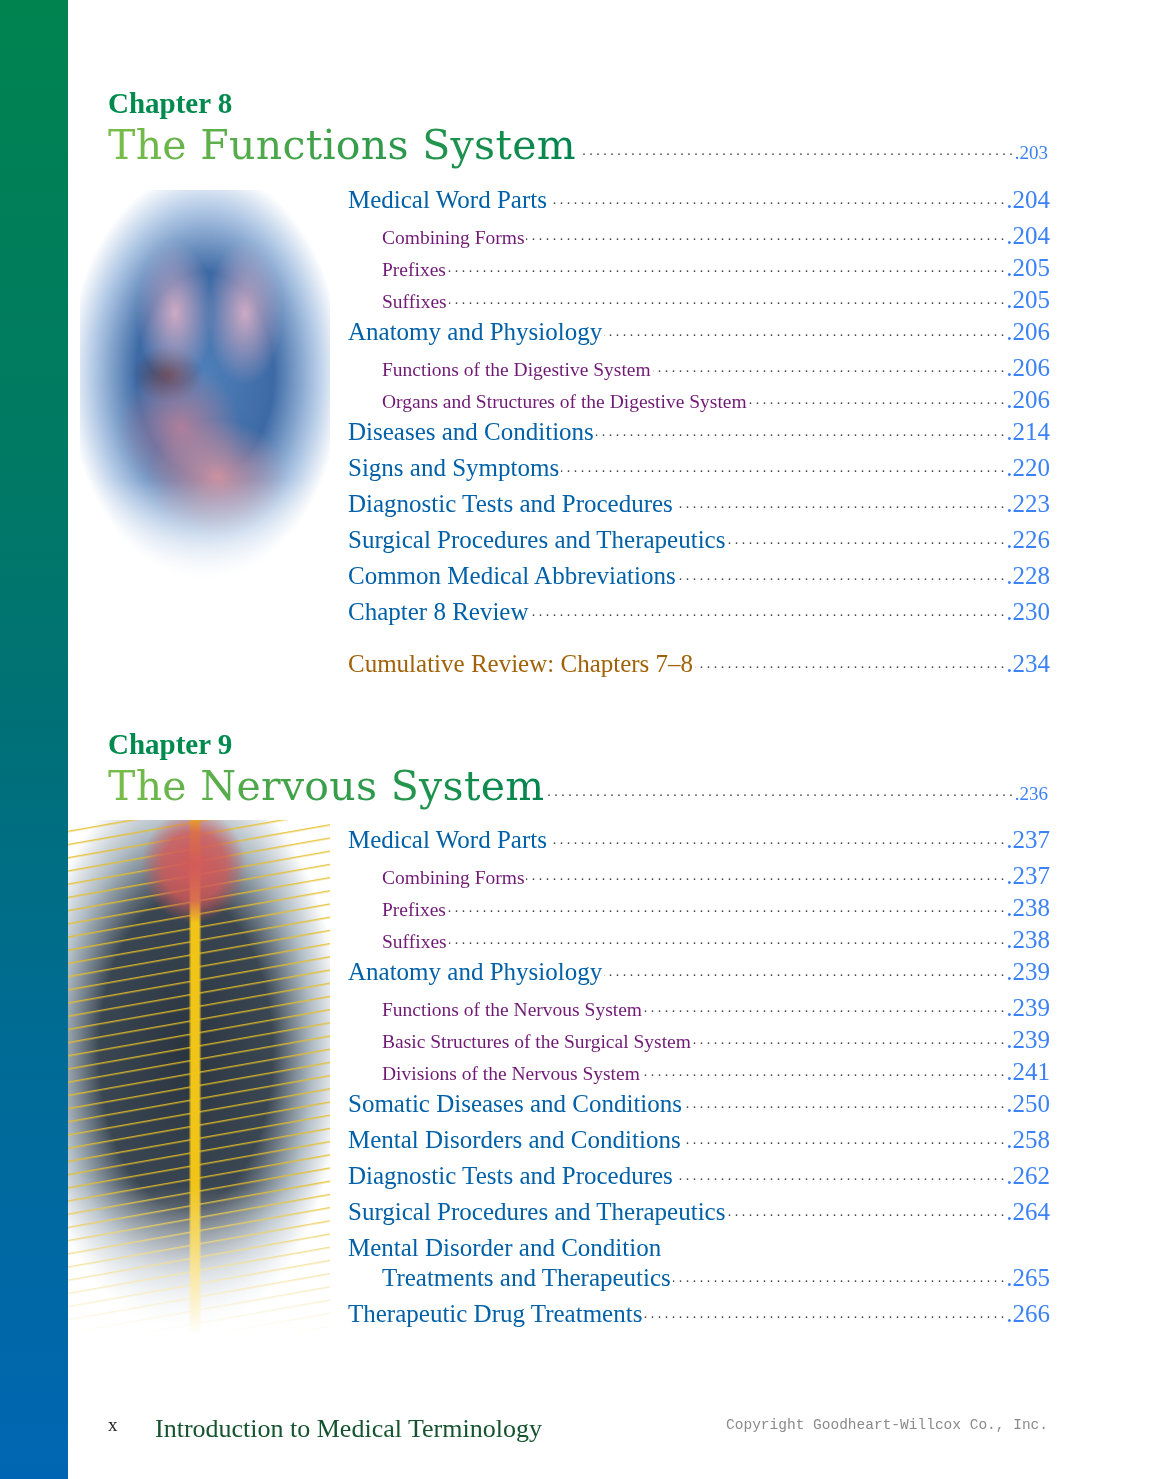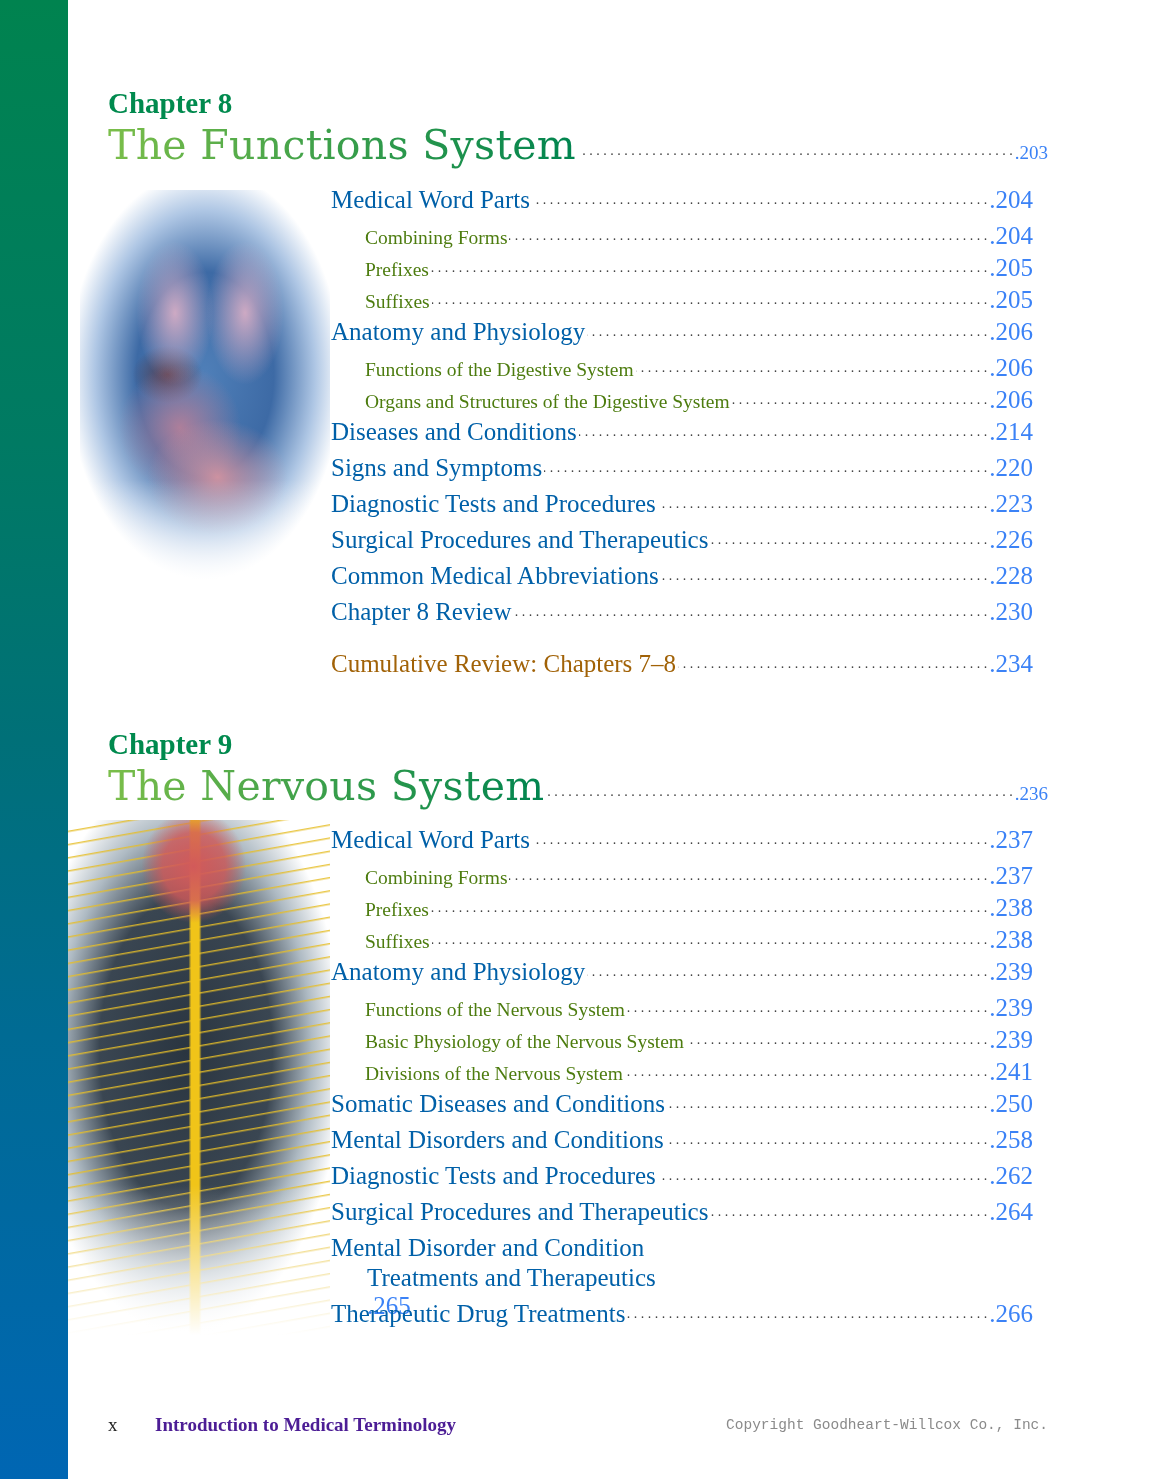--- a/index.html
+++ b/index.html
@@ -37,37 +37,37 @@
   .leader::before {
     content: ". . . . . . . . . . . . . . . . . . . . . . . . . . . . . . . . . . . . . . . . . . . . . . . . . . . . . . . . . . . . . . . . . . . . . . . . . . . . . . . . . . . . . .";
     letter-spacing: 0;
     float: right;
     font-size: 14px;
     color: #444;
   }
   .page-num {
     font-size: 19px; color: #3b82f6; font-family: "Liberation Serif", serif;
   }
-  .toc-list { position: absolute; left: 331px; width: 702px; }
+  .toc-list { position: absolute; left: 348px; width: 702px; }
   .toc-row {
     display: flex; align-items: baseline; white-space: nowrap;
   }
   .toc-row.main { height: 36px; }
   .toc-row.sub { height: 32px; padding-left: 34px; }
   .toc-row.main .toc-label {
     color: #0060a8; font-size: 25px; font-family: "Liberation Serif", serif;
   }
   .toc-row.sub .toc-label {
-    color: #4d7c0f; font-size: 19.5px; font-family: "Liberation Serif", serif;
+    color: #701a75; font-size: 19.5px; font-family: "Liberation Serif", serif;
   }
   .toc-row.purple .toc-label { color: #a16207; }
   .toc-row .leader::before { font-size: 14px; }
   .toc-row.main .page-num, .toc-row.sub .page-num { font-size: 25px; }
   .toc-row.wrap { height: 30px; }
-  .toc-row.wrap2 { height: 36px; padding-left: 34px; flex-direction: column; }
+  .toc-row.wrap2 { height: 36px; padding-left: 34px; }
   .spacer { height: 16px; }
 
   .illus {
     position: absolute; overflow: hidden;
   }
   .illus-digestive {
     left: 80px; top: 190px; width: 250px; height: 410px;
     background:
       radial-gradient(ellipse 40% 20% at 55% 70%, rgba(220,150,160,0.9), rgba(220,150,160,0) 70%),
       radial-gradient(ellipse 35% 22% at 40% 58%, rgba(200,130,150,0.8), rgba(200,130,150,0) 70%),
@@ -89,21 +89,21 @@
       radial-gradient(ellipse 60% 55% at 45% 45%, #2a3540 0%, #3a4652 55%, rgba(120,140,155,0.6) 80%, rgba(255,255,255,0) 100%);
   }
   .illus-nervous::after {
     content: ""; position: absolute; left: 0; right: 0; bottom: 0; height: 150px;
     background: linear-gradient(to bottom, rgba(255,255,255,0), #ffffff);
   }
   .footer {
     position: absolute; top: 1414px; left: 108px; width: 940px; height: 24px;
   }
   .folio { position: absolute; left: 0; top: 0; font-size: 19px; color: #222; }
-  .book-title { position: absolute; left: 47px; top: 0; font-size: 19px; color: #4c1d95; font-weight: bold; }
+  .book-title { position: absolute; left: 47px; top: 0; font-size: 26px; color: #14532d; }
   .copyright {
     position: absolute; right: 0; top: 3px; font-size: 14.5px; color: #8a8a8a;
     font-family: Liberation Mono, monospace;
   }
 </style>
 </head>
 <body>
 
 <div class="side-bar"></div>
 
@@ -228,21 +228,21 @@
       <span class="toc-label">Anatomy and Physiology</span>
       <span class="leader"></span>
       <span class="page-num">.239</span>
     </div>
   <div class="toc-row sub">
       <span class="toc-label">Functions of the Nervous System</span>
       <span class="leader"></span>
       <span class="page-num">.239</span>
     </div>
   <div class="toc-row sub">
-      <span class="toc-label">Basic Physiology of the Nervous System</span>
+      <span class="toc-label">Basic Structures of the Surgical System</span>
       <span class="leader"></span>
       <span class="page-num">.239</span>
     </div>
   <div class="toc-row sub">
       <span class="toc-label">Divisions of the Nervous System</span>
       <span class="leader"></span>
       <span class="page-num">.241</span>
     </div>
   <div class="toc-row main">
       <span class="toc-label">Somatic Diseases and Conditions</span>

